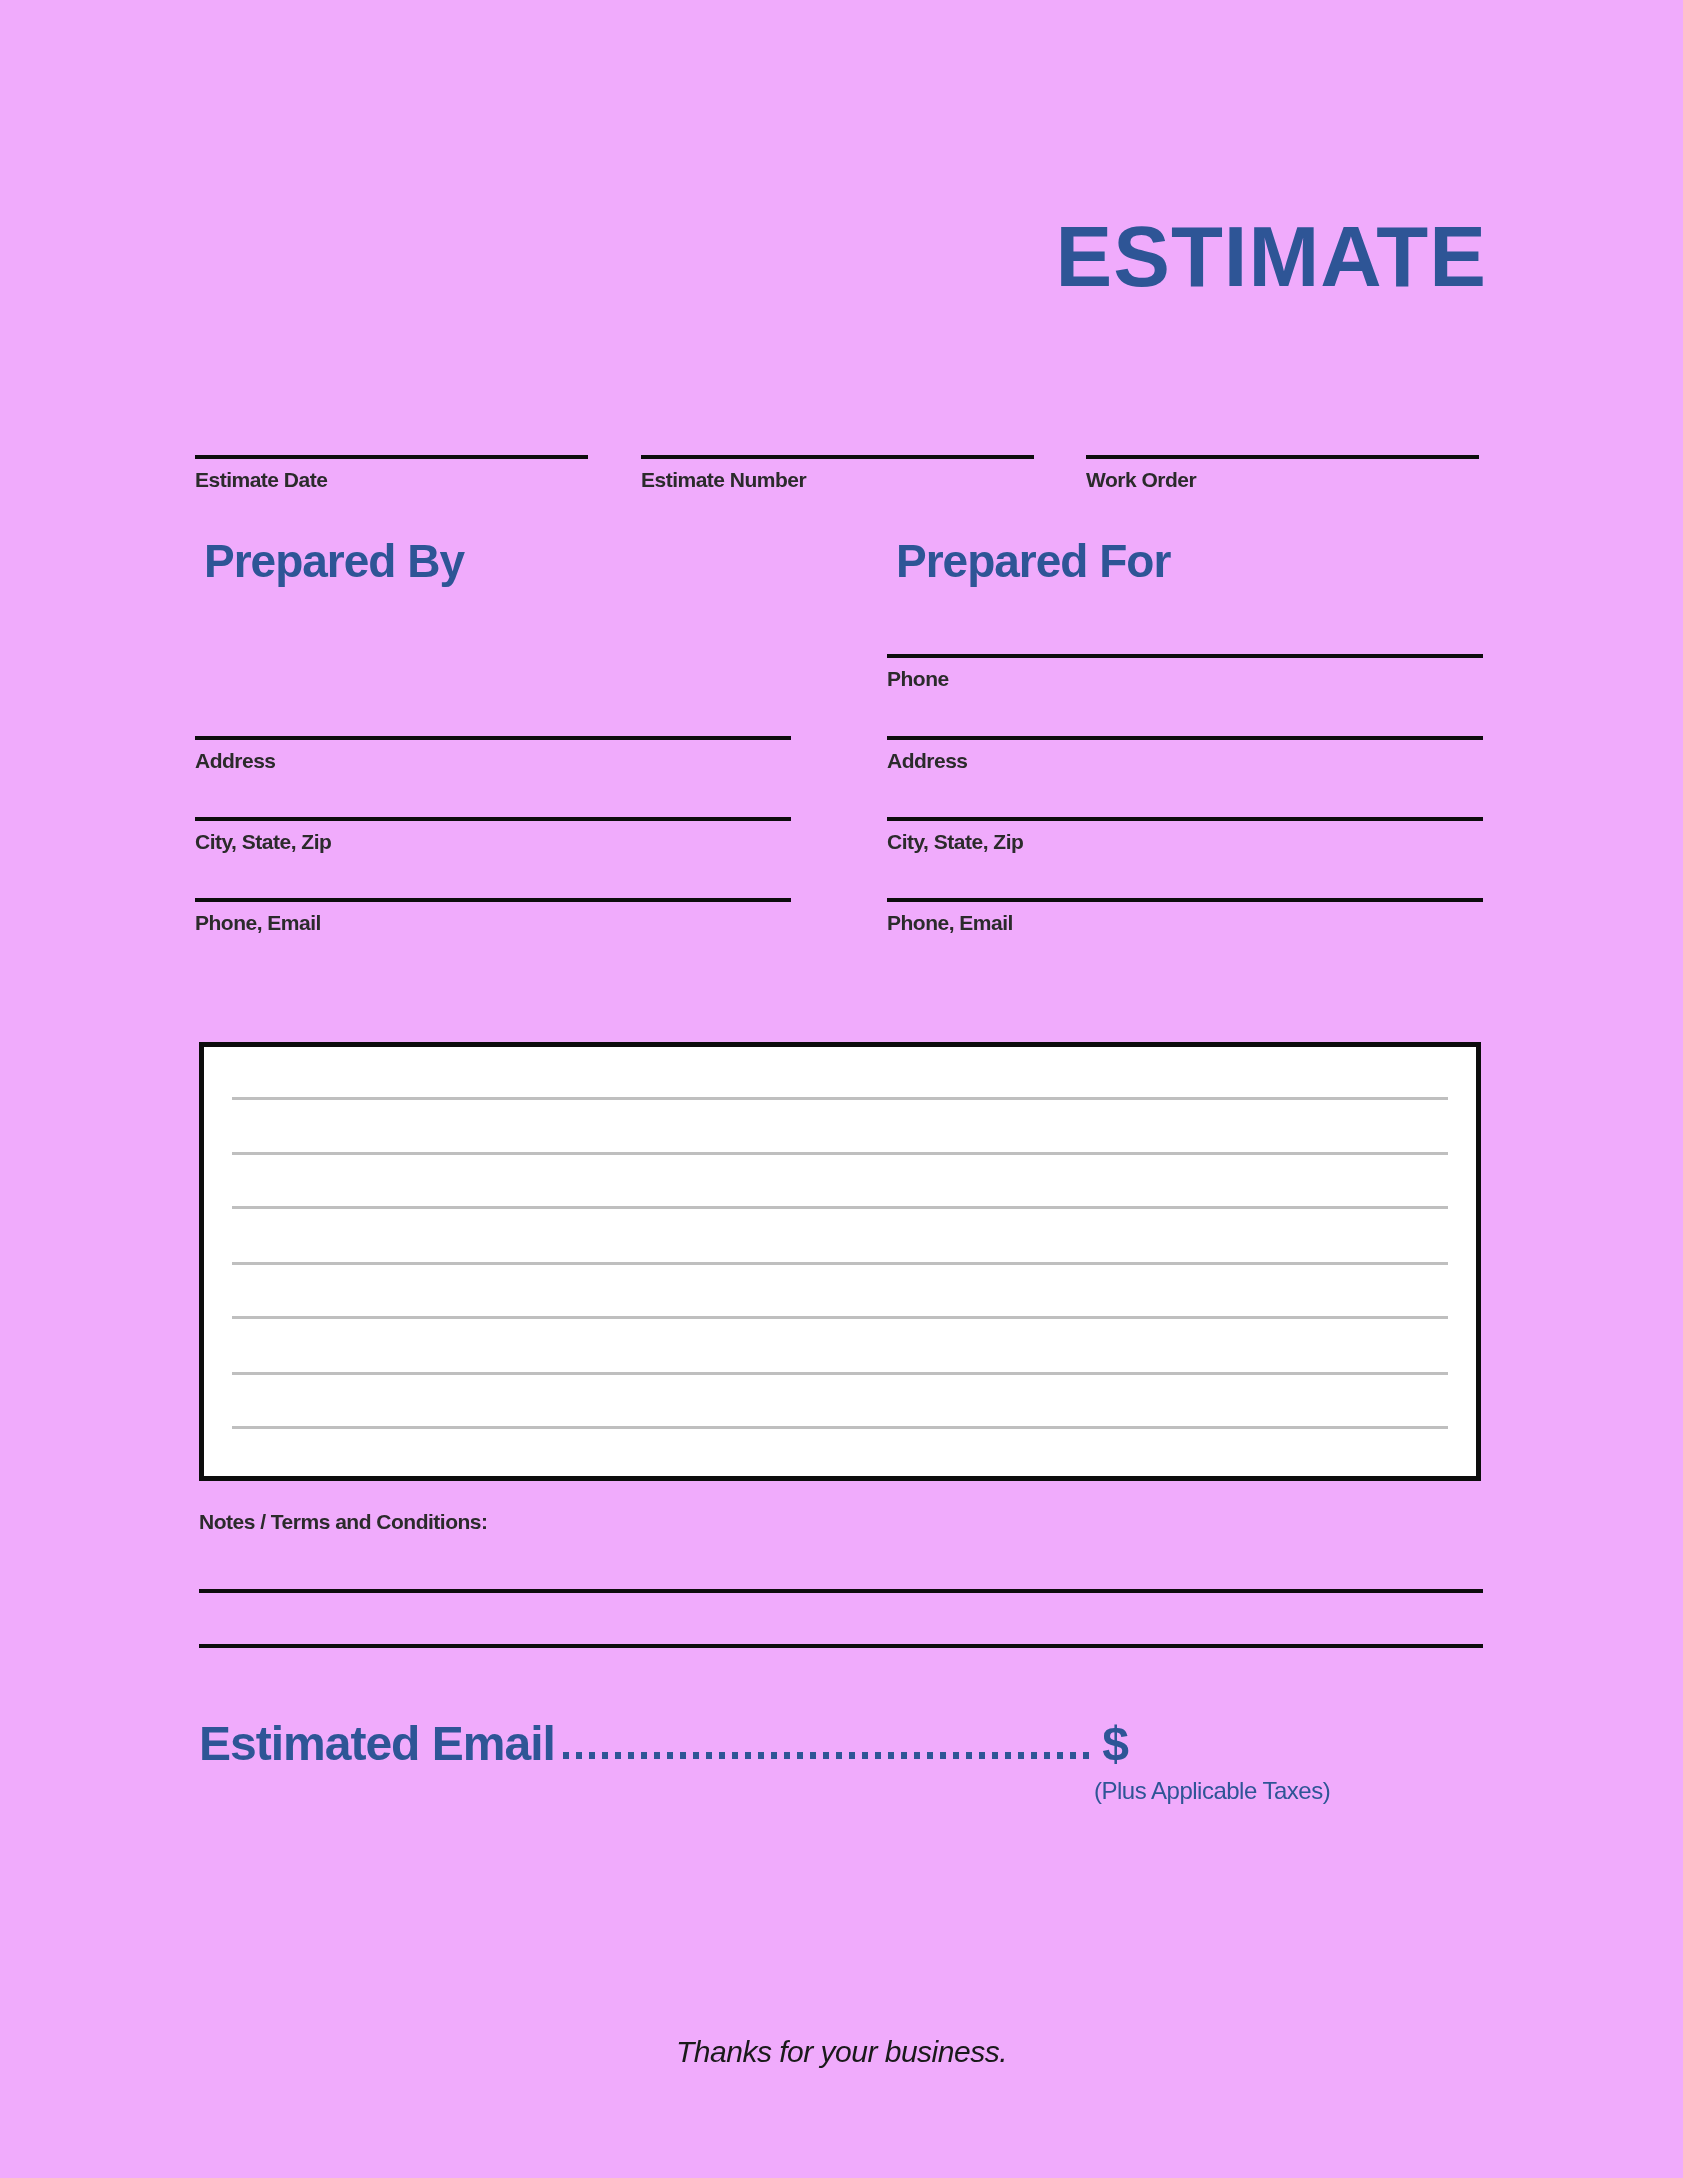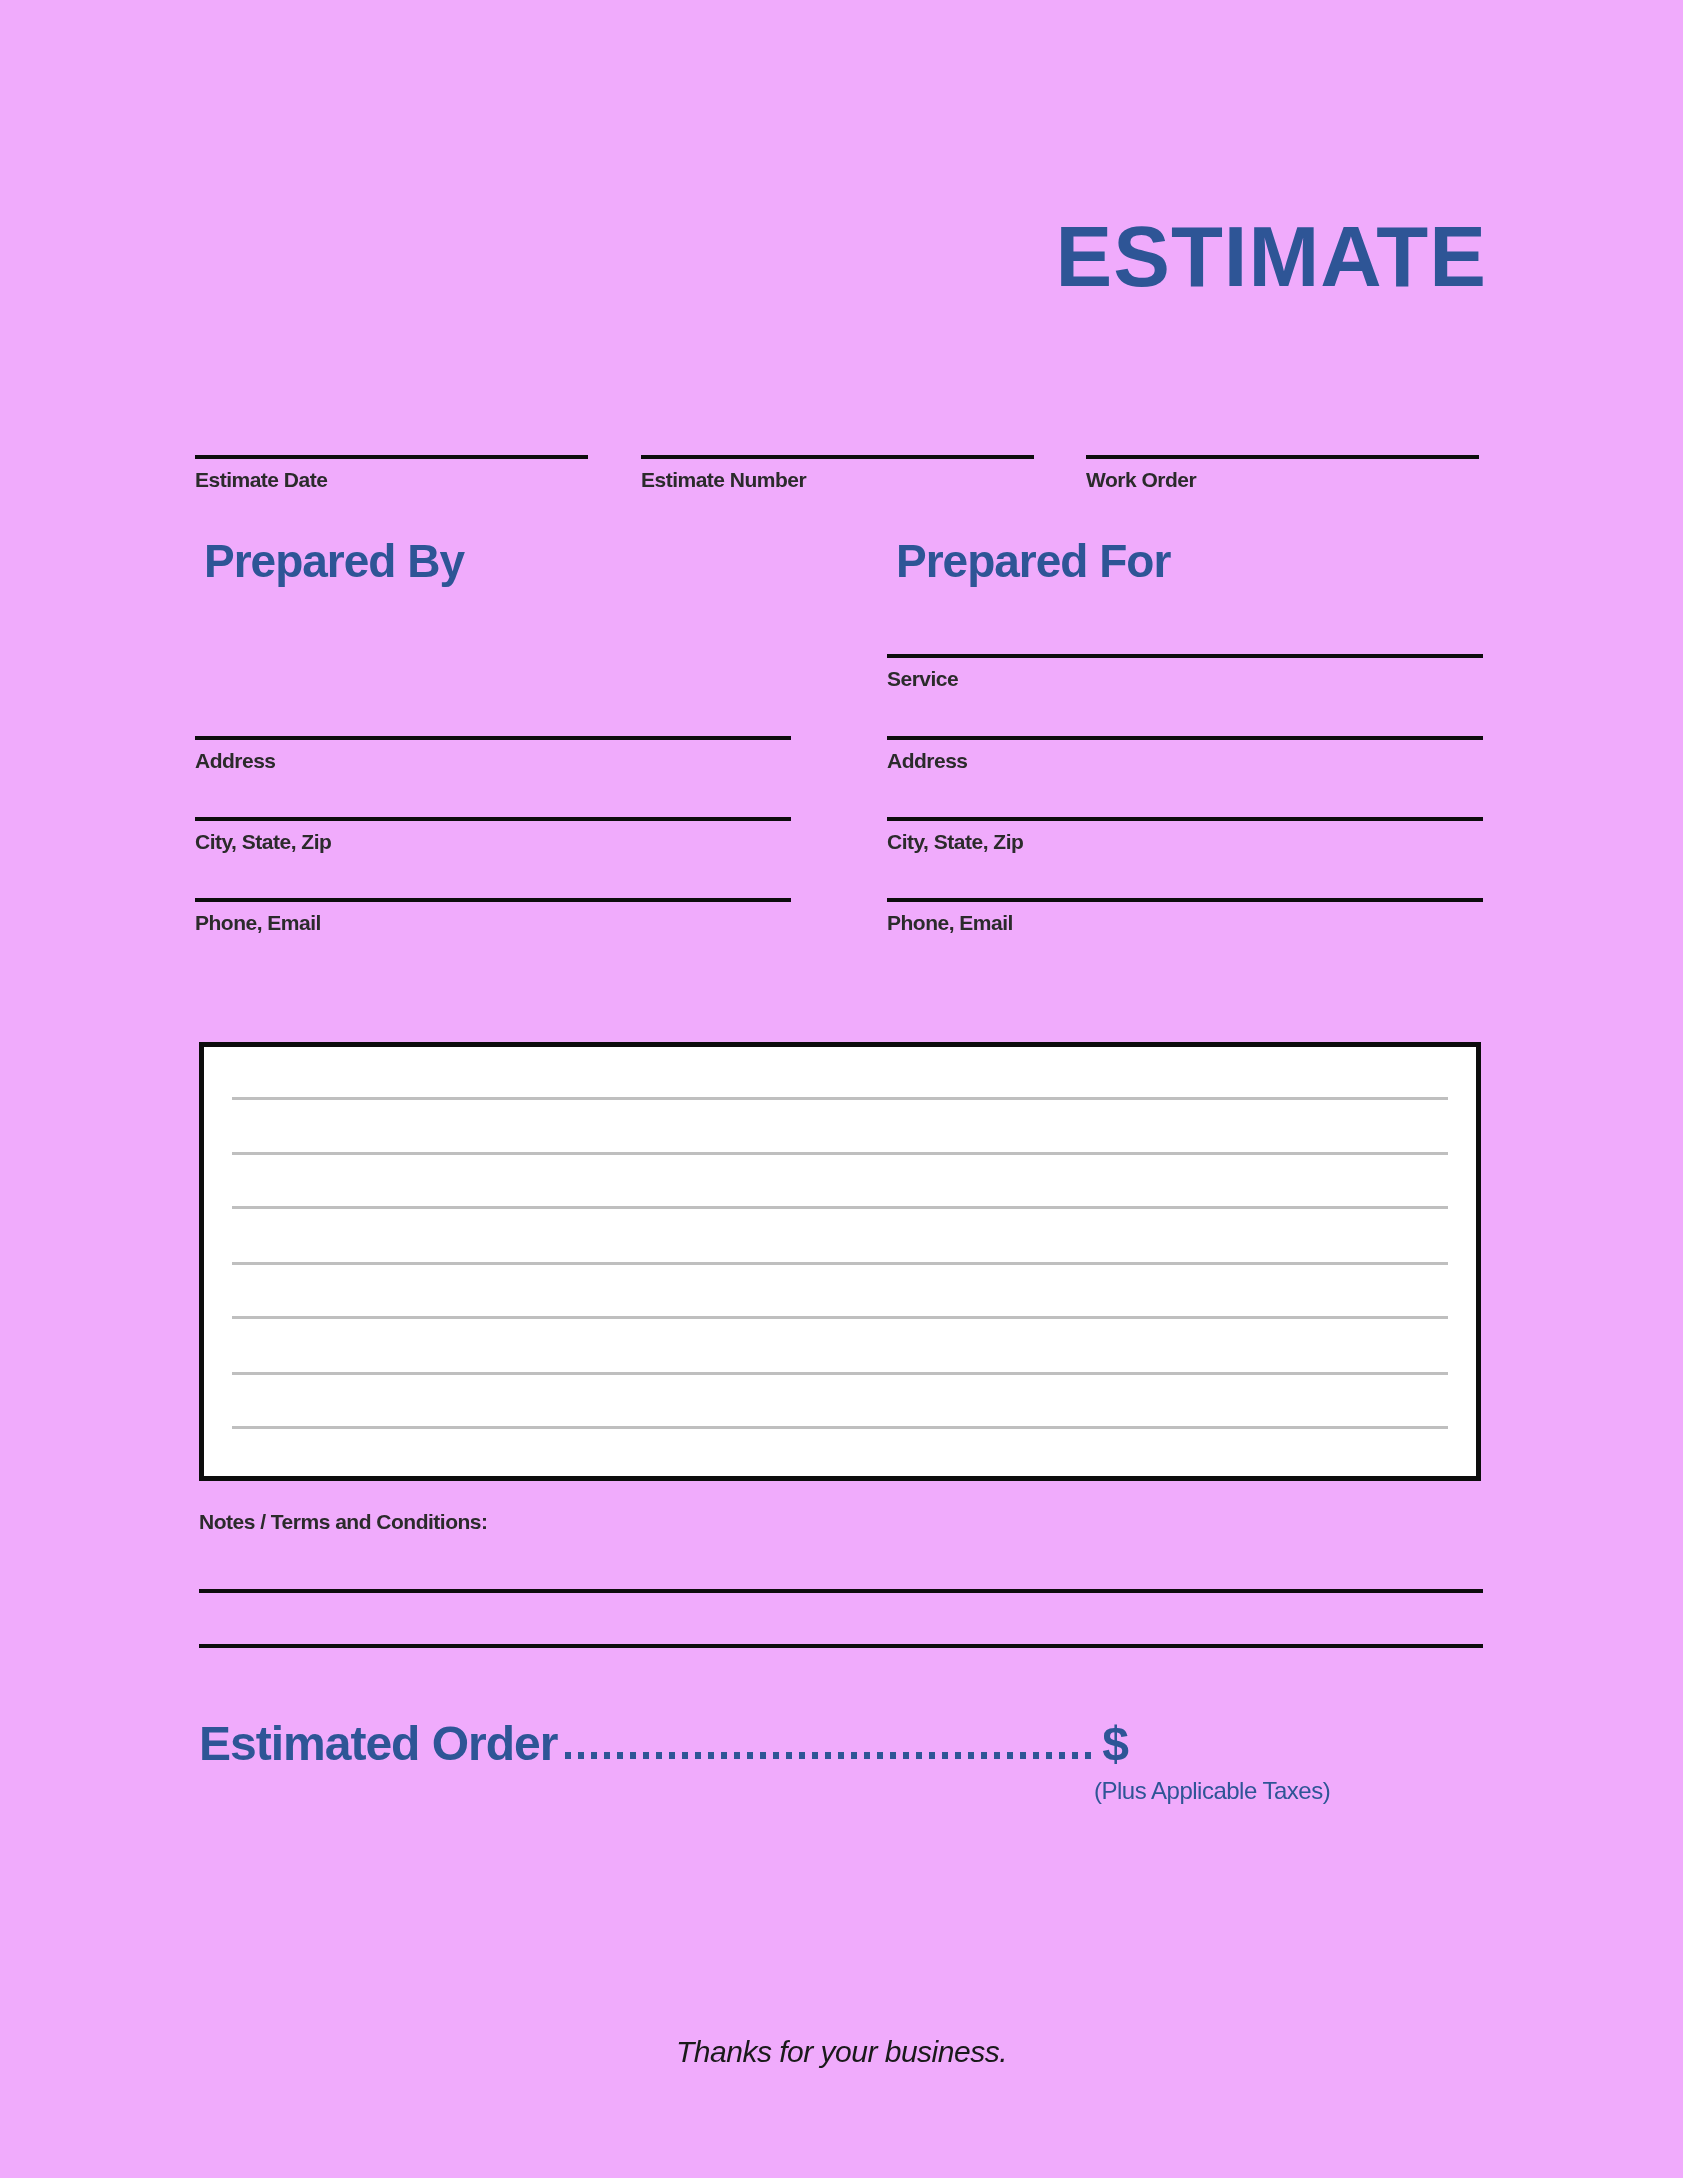--- a/index.html
+++ b/index.html
@@ -120,21 +120,21 @@
     <div class="field-label">Address</div>
   </div>
   <div class="field" style="left:195px;top:817px;width:596px">
     <div class="field-label">City, State, Zip</div>
   </div>
   <div class="field" style="left:195px;top:898px;width:596px">
     <div class="field-label">Phone, Email</div>
   </div>
 
   <div class="field" style="left:887px;top:654px;width:596px">
-    <div class="field-label">Service</div>
+    <div class="field-label">Phone</div>
   </div>
   <div class="field" style="left:887px;top:736px;width:596px">
     <div class="field-label">Address</div>
   </div>
   <div class="field" style="left:887px;top:817px;width:596px">
     <div class="field-label">City, State, Zip</div>
   </div>
   <div class="field" style="left:887px;top:898px;width:596px">
     <div class="field-label">Phone, Email</div>
   </div>
@@ -148,21 +148,21 @@
     <div class="ruled-line"></div>
     <div class="ruled-line"></div>
     <div class="ruled-line"></div>
   </div>
 
   <div class="notes-label">Notes / Terms and Conditions:</div>
   <div class="hline first"></div>
   <div class="hline second"></div>
 
   <div class="cost-row">
-    <span class="cost-label">Estimated Order</span>
+    <span class="cost-label">Estimated Email</span>
     <span class="leader-dots"></span>
     <span class="cost-currency">$</span>
   </div>
   <div class="tax-note">(Plus Applicable Taxes)</div>
 
   <div class="footer">Thanks for your business.</div>
 
 </div>
 
 

